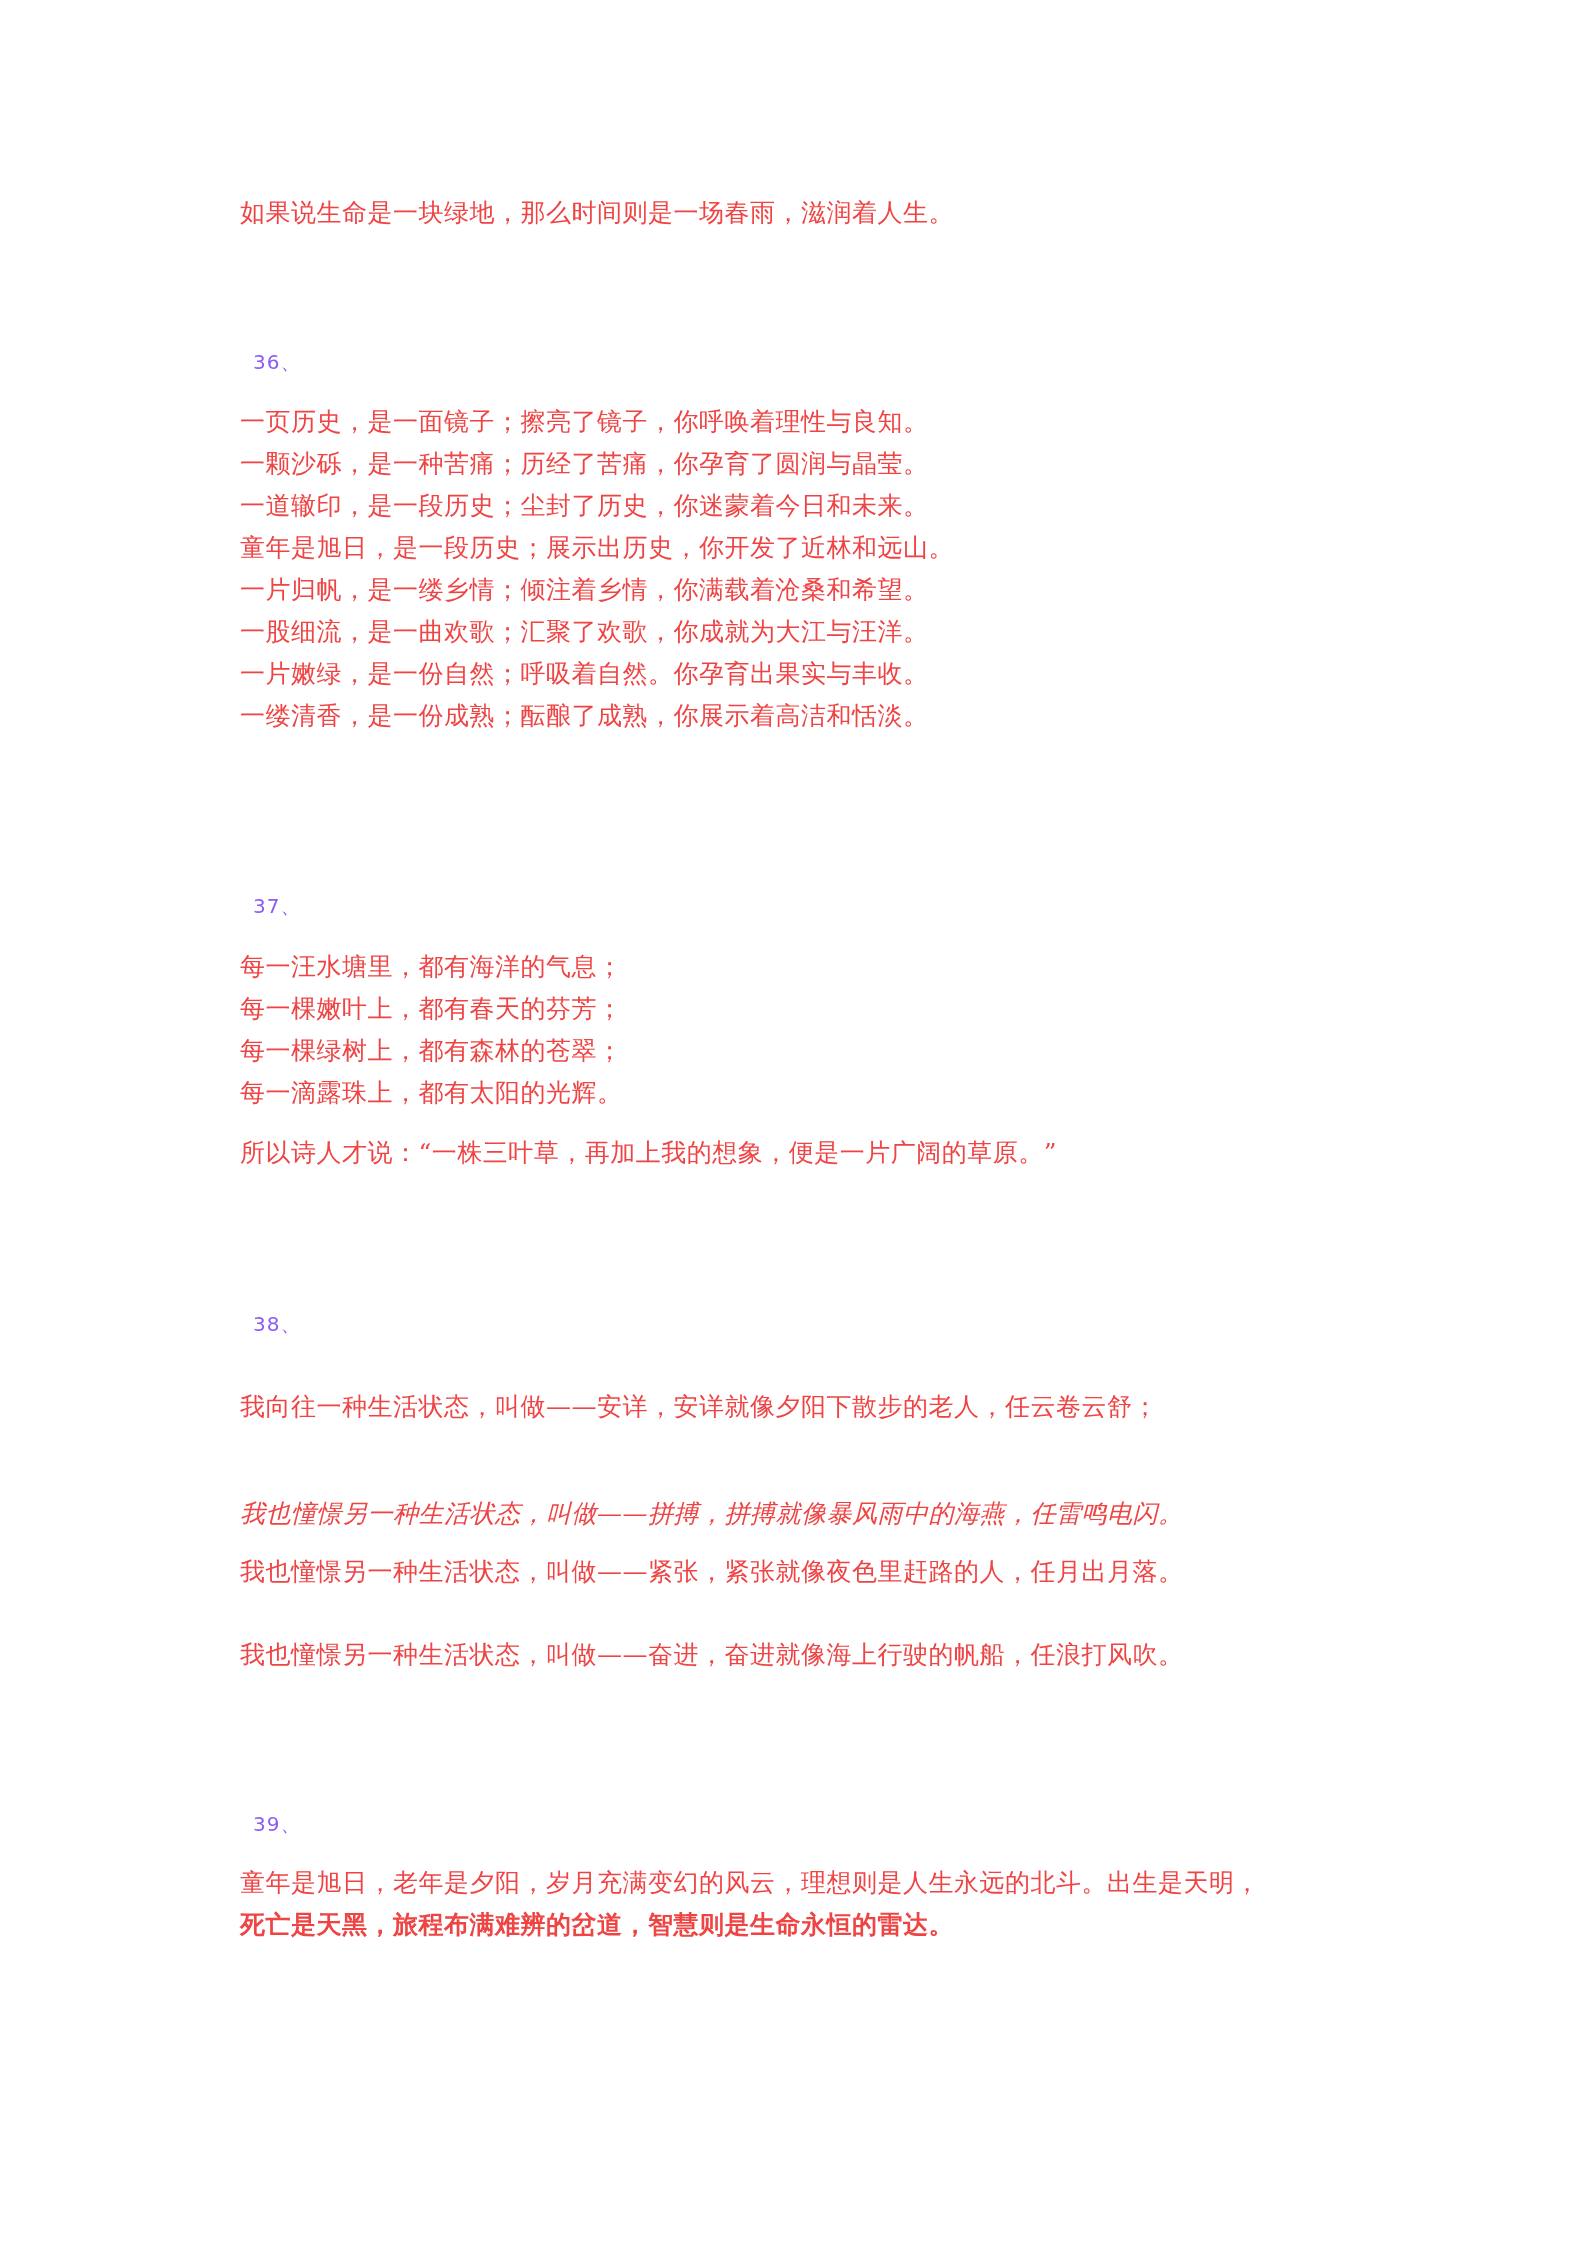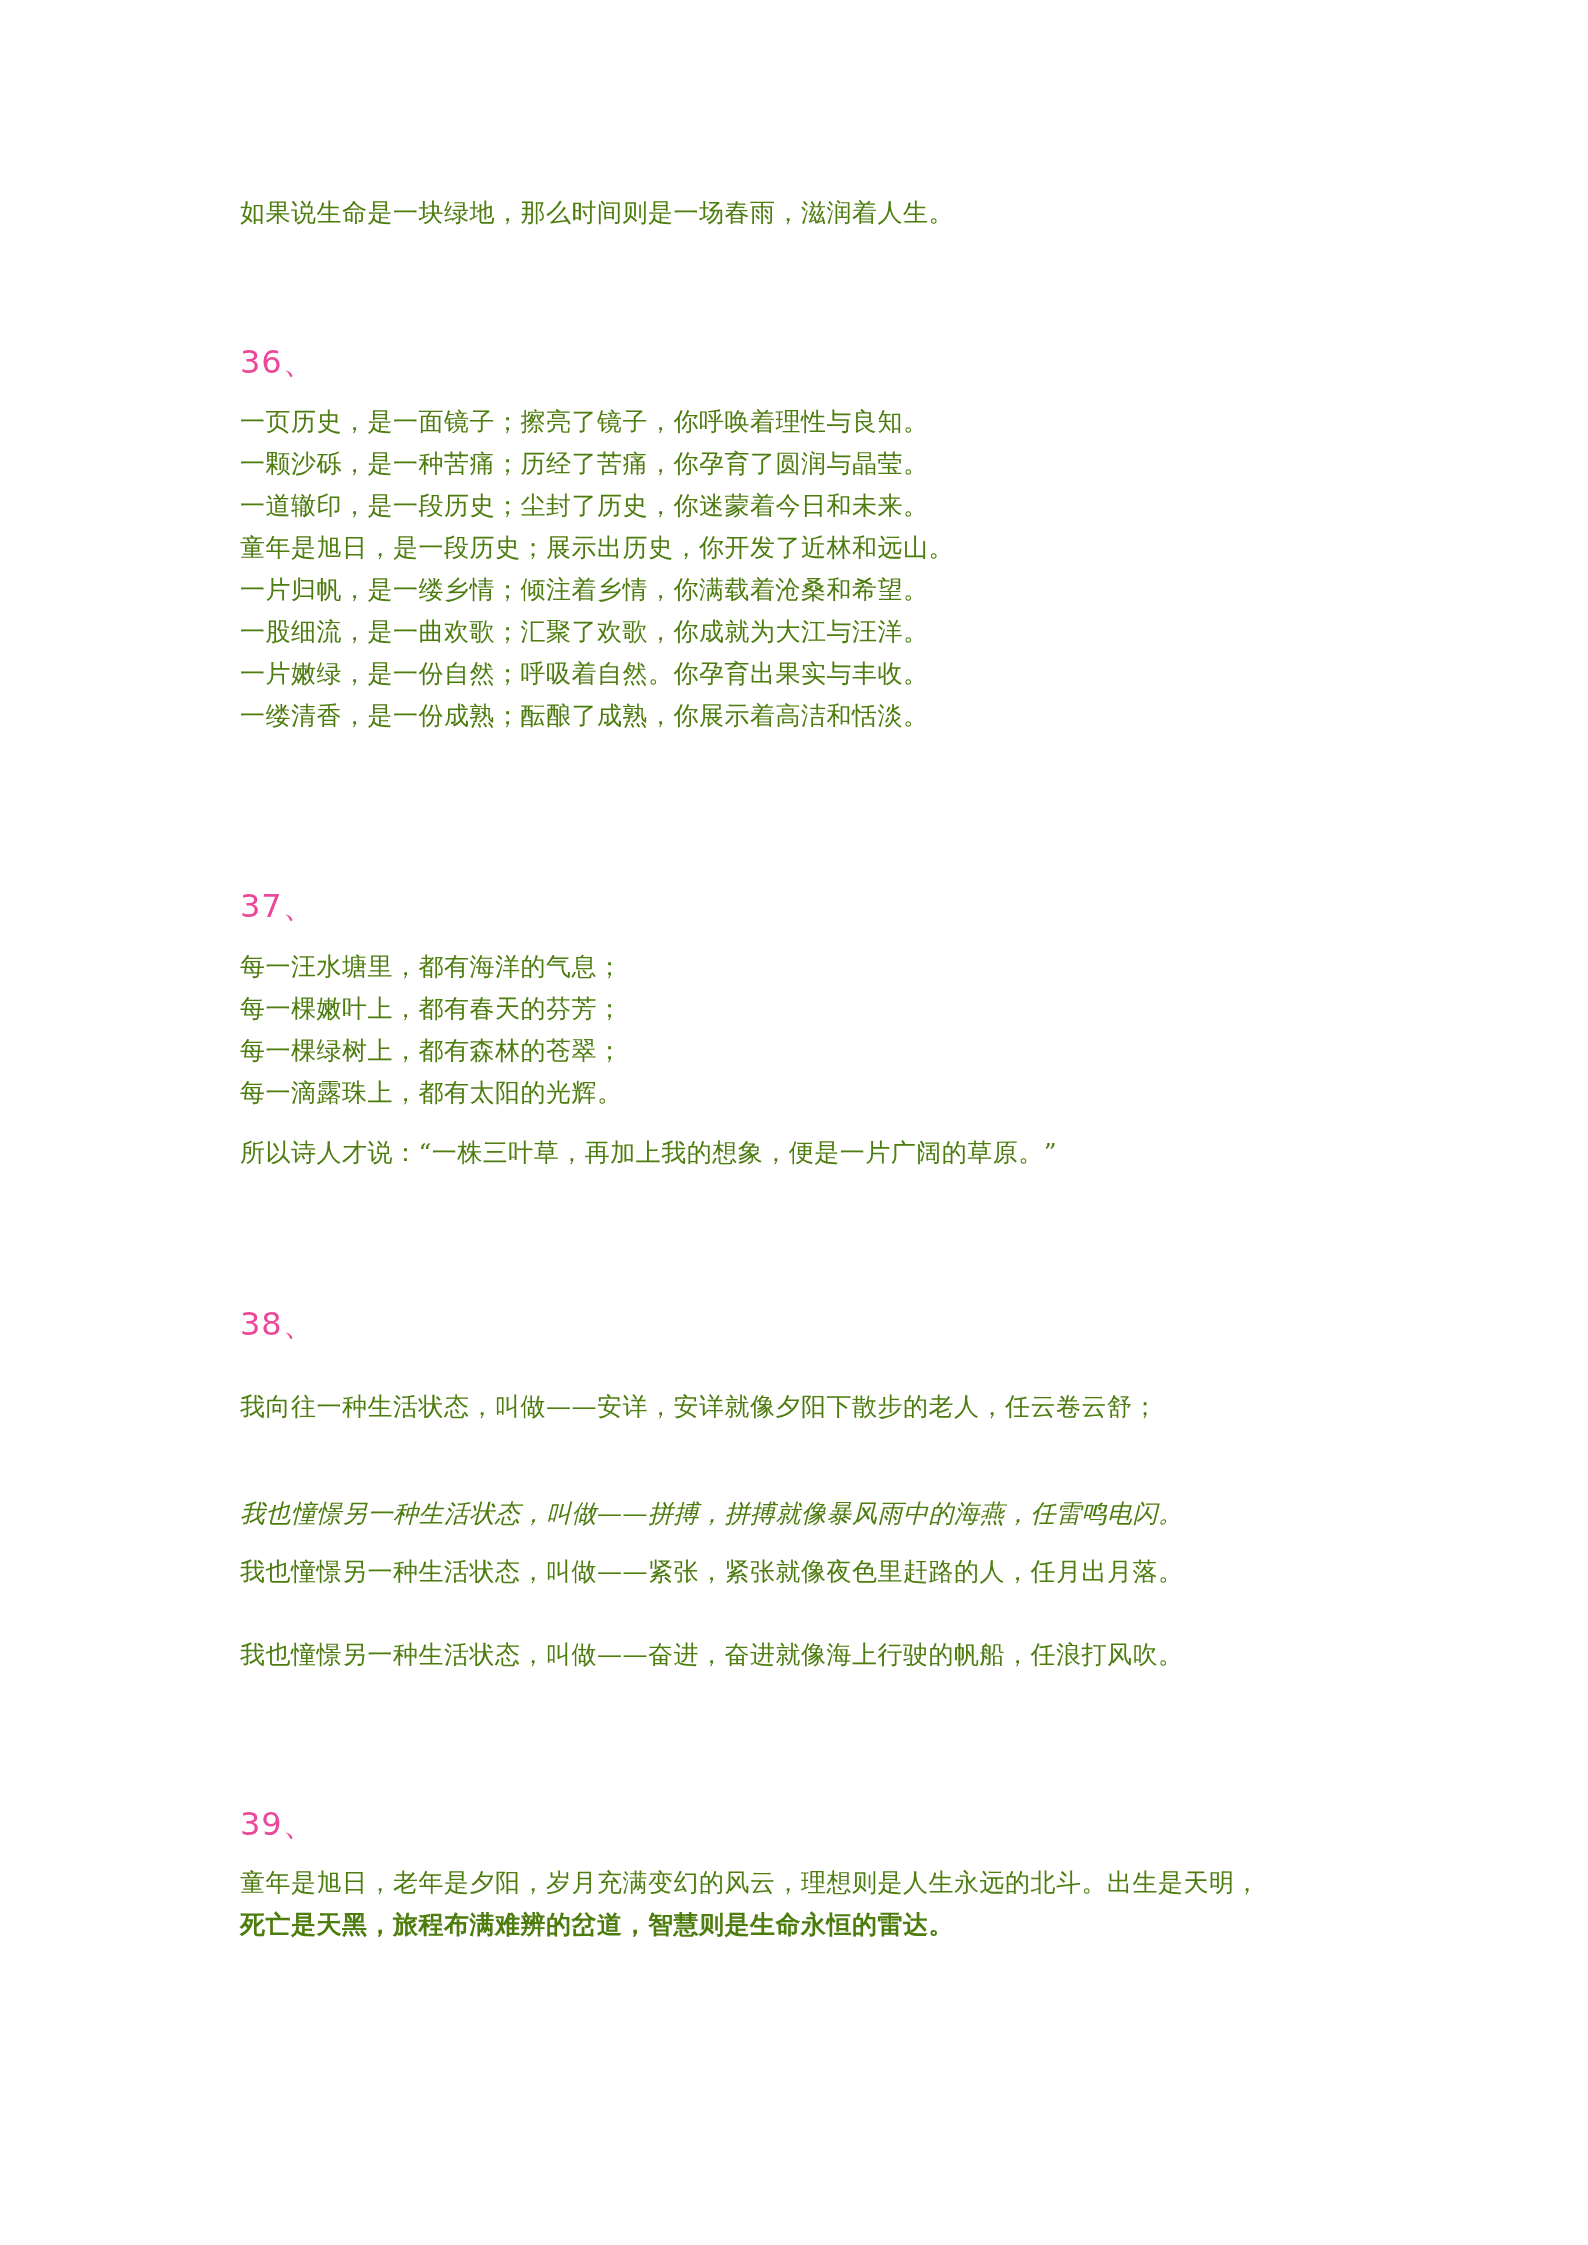--- a/index.html
+++ b/index.html
@@ -22,28 +22,28 @@
       width: 1588px;
       height: 2245px;
     }
     .line {
       position: absolute;
       left: 240px;
       font-size: 25px;
       line-height: 30px;
       white-space: nowrap;
       letter-spacing: 0.5px;
-      color: #4d7c0f;
+      color: #ef4444;
     }
     .heading {
       position: absolute;
-      left: 240px;
-      font-size: 32px;
+      left: 253px;
+      font-size: 20px;
       line-height: 28px;
-      color: #ec4899;
+      color: #8b5cf6;
       font-family: "DejaVu Sans", "Liberation Sans", sans-serif;
       letter-spacing: 1px;
     }
   </style>
 </head>
 <body>
 
 <div class="page">
 
   <div class="line" style="top:198px;">如果说生命是一块绿地，那么时间则是一场春雨，滋润着人生。</div>

